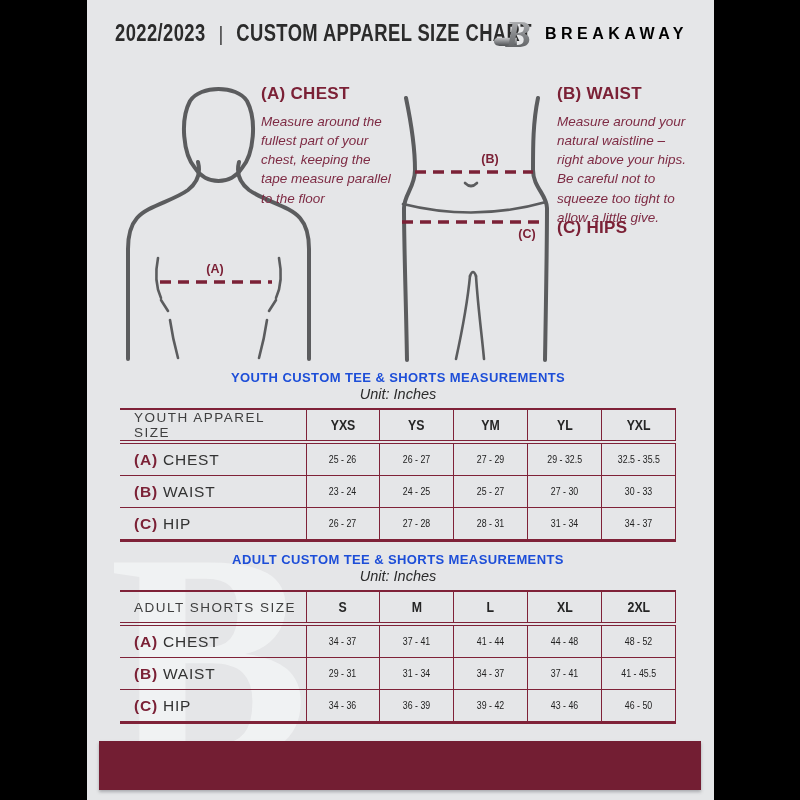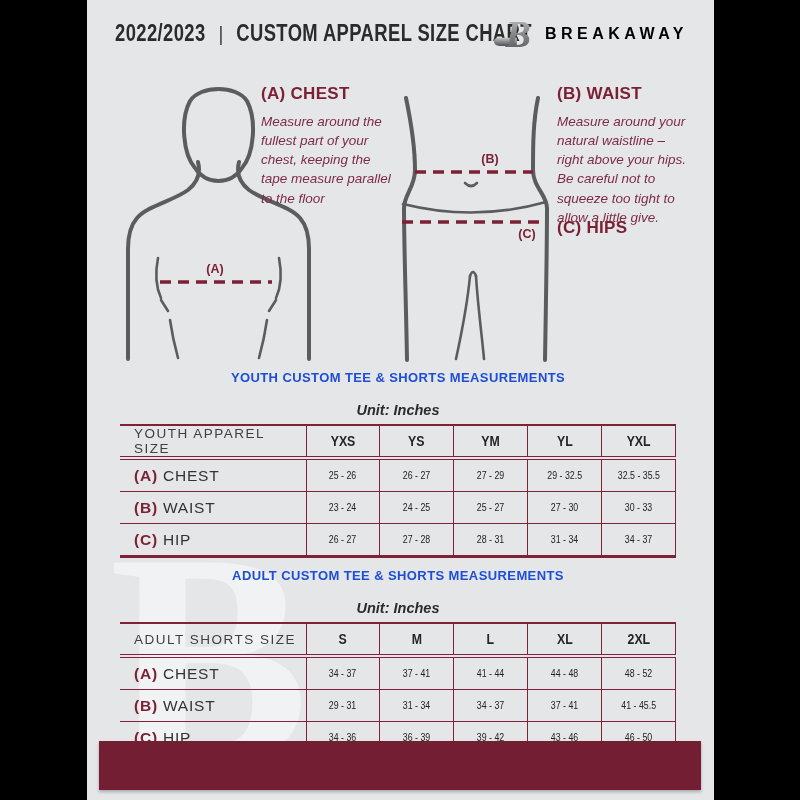--- a/index.html
+++ b/index.html
@@ -33,21 +33,21 @@
   .gt-waist{left:470px;top:18px;width:160px;}
   .gt-hips{left:470px;top:152px;width:168px;}
   .gt-heading{font-size:17px;font-weight:700;color:#7b2136;letter-spacing:0.3px;margin:0 0 8px 0;}
   .gt-body{font-size:13.5px;font-style:italic;color:#7e2b44;line-height:1.42;white-space:pre-line;}
 
   
   .table-block{width:556px;margin-left:33px;text-align:center;position:relative;z-index:2;}
   .tb-youth{margin-top:4px;}
   .tb-adult{margin-top:10px;}
   .tb-title{font-size:13px;font-weight:700;color:#1d4ed8;letter-spacing:0.4px;}
-  .tb-unit{font-size:14.5px;font-style:italic;color:#2b2b2b;margin-top:17px;font-weight:bold;}
+  .tb-unit{font-size:14.5px;font-style:italic;color:#2b2b2b;margin-top:1px;}
   table{border-collapse:collapse;width:556px;margin-top:6px;table-layout:fixed;
         border-top:2px solid #7f2238;border-bottom:3px solid #7f2238;}
   th,td{padding:0;}
   thead th{height:30px;border-bottom:4px double #7f2238;}
   tbody td{height:31px;border-bottom:1.5px solid #7f2238;}
   tbody tr:last-child td{border-bottom:none;}
   .vcell{border-left:1.5px solid #7f2238;}
   th.vcell:last-child,td.vcell:last-child{border-right:1.5px solid #7f2238;}
   .size-label{font-weight:400;font-size:13.5px;letter-spacing:1.5px;color:#3f3f3f;text-align:left;padding-left:14px;}
   .row-label{text-align:left;padding-left:14px;font-size:15.5px;letter-spacing:0.8px;color:#333;}

